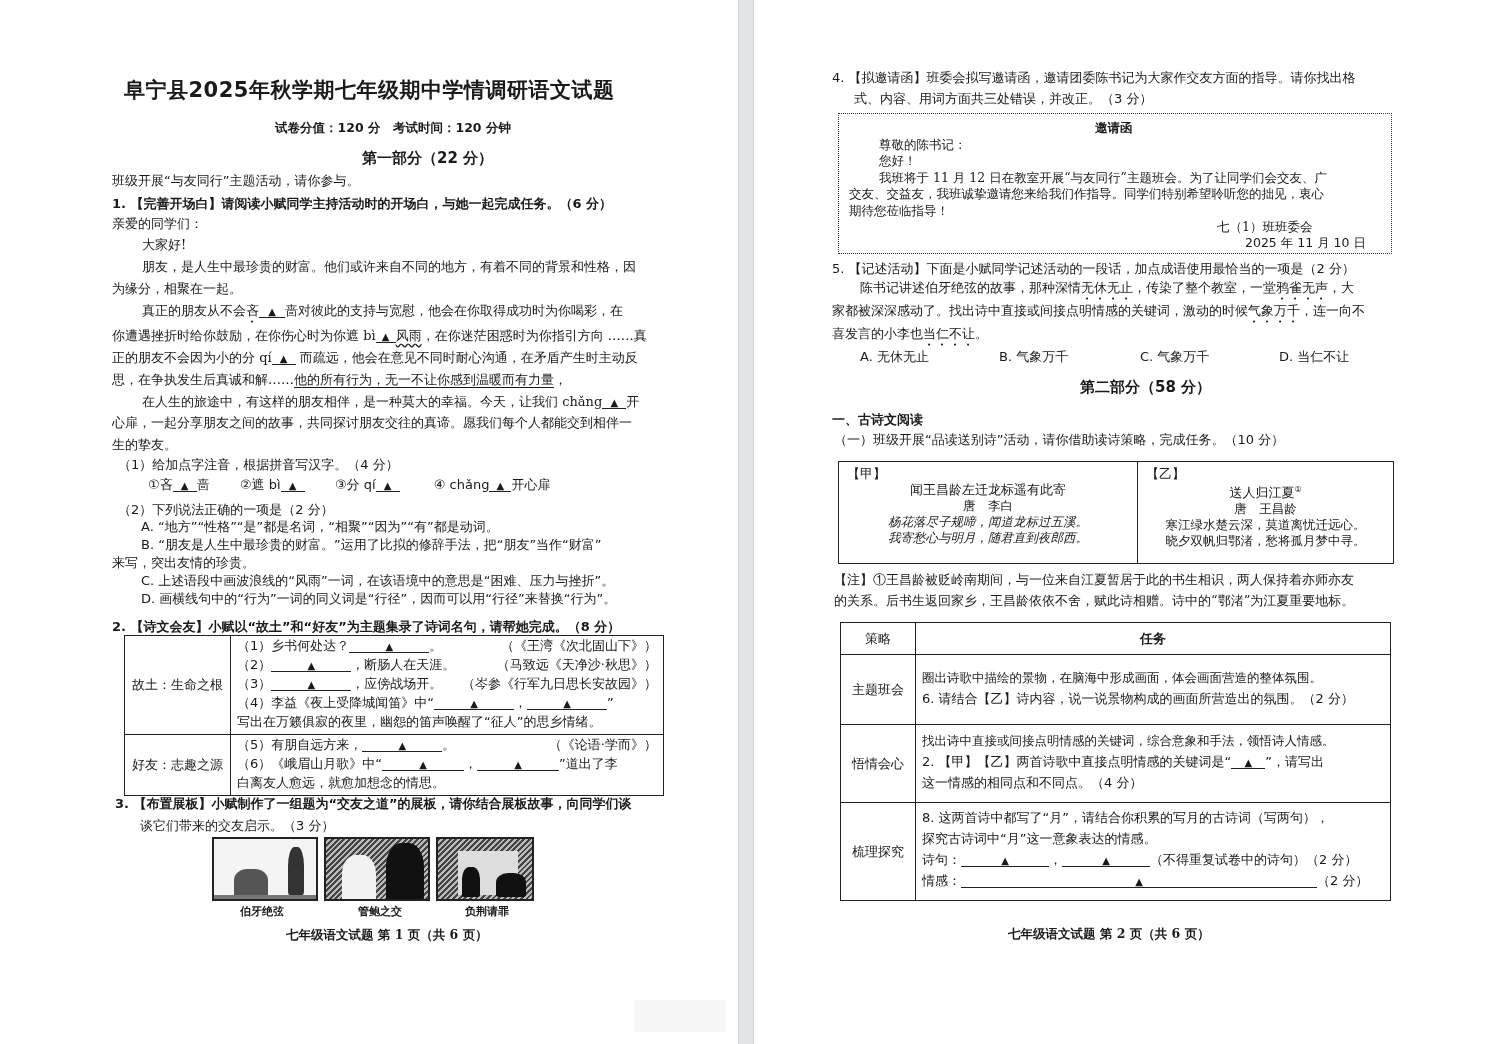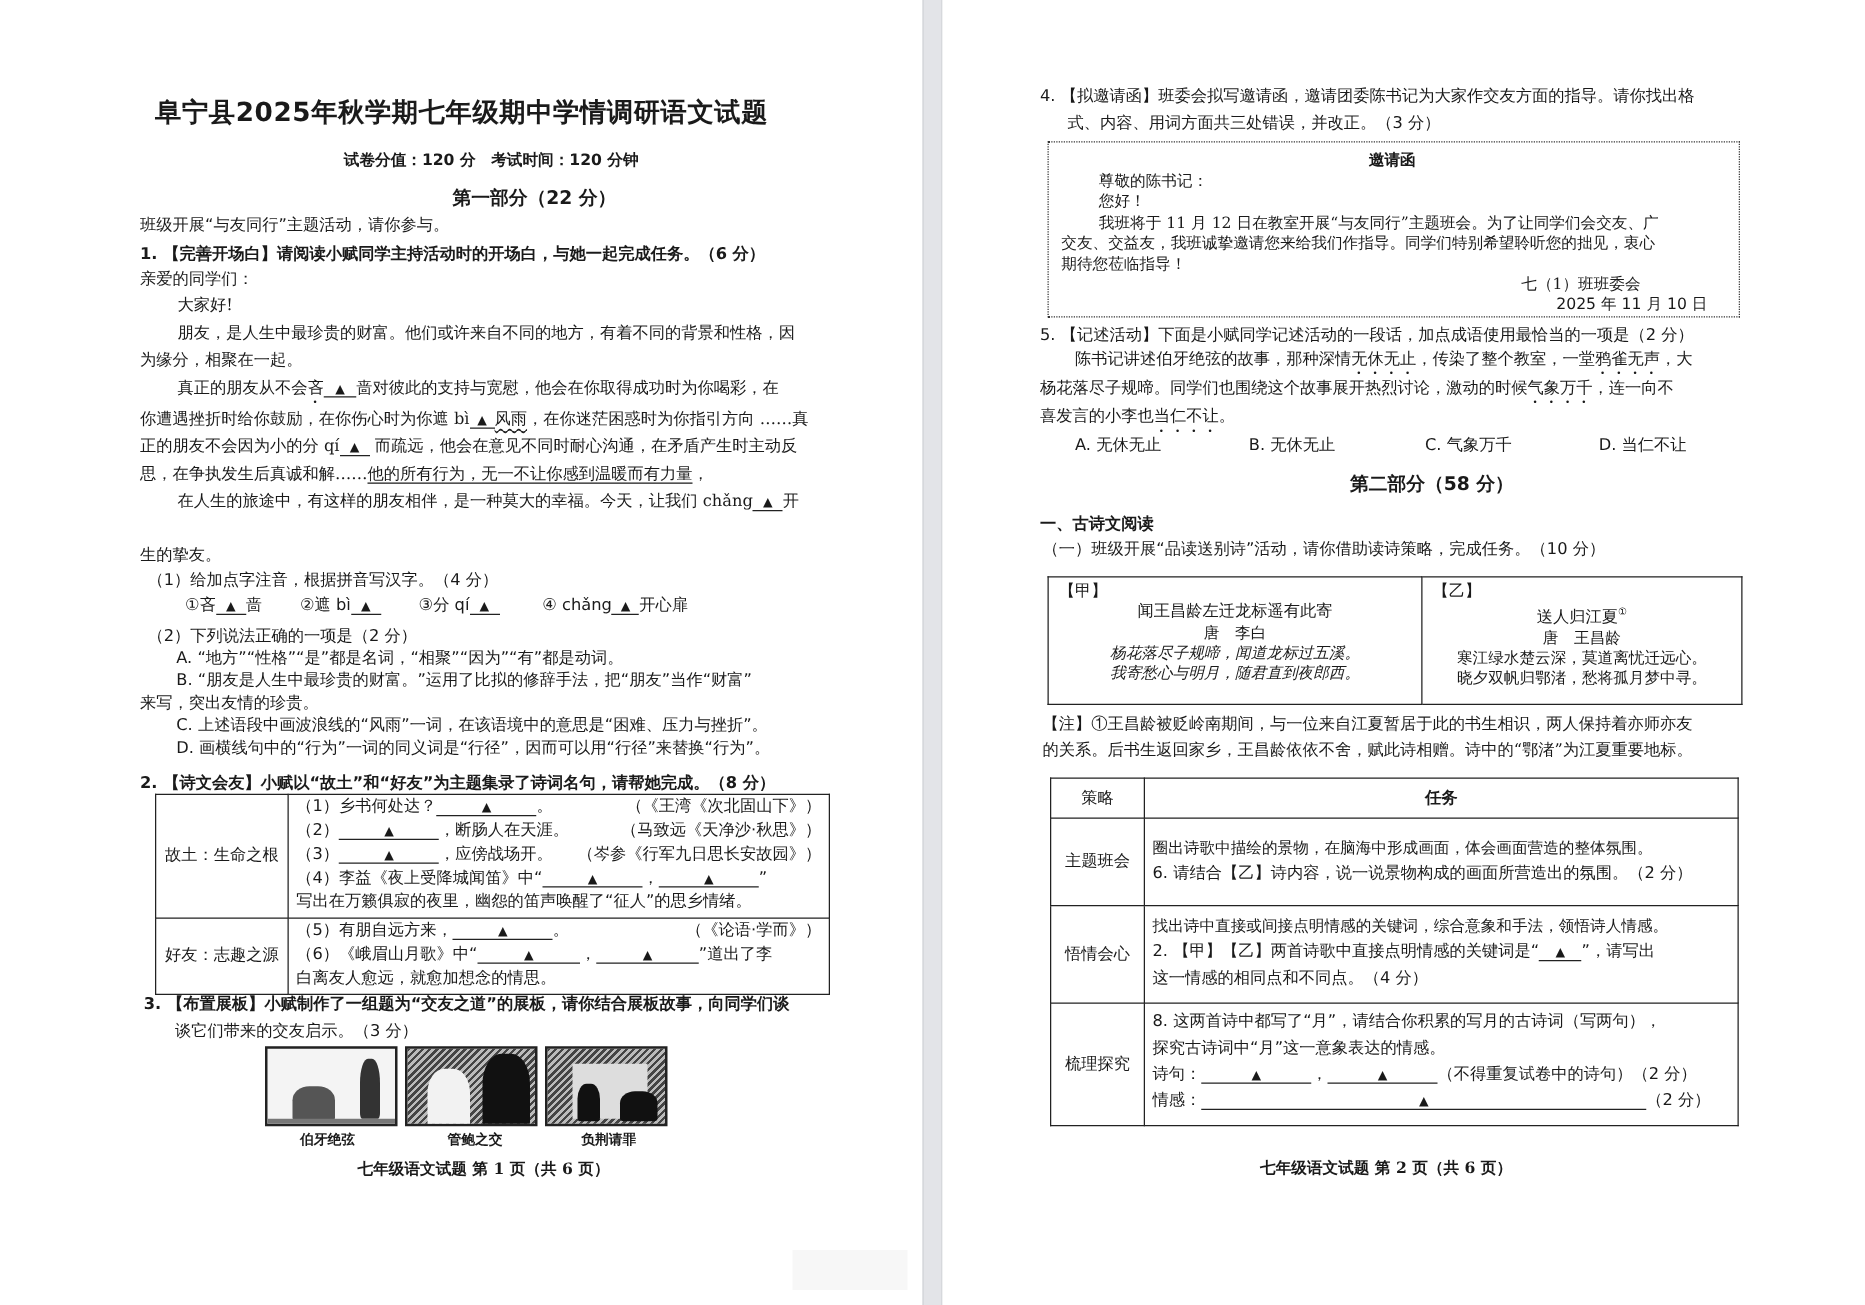--- a/index.html
+++ b/index.html
@@ -68,20 +68,21 @@
   </div>
   <div class="abs t13" style="left:112px; top:350px;">
     <span>正的朋友不会因为小的分 qí</span><span class="blank" style="width:24px;"><span class="tri">▲</span></span><span> 而疏远，他会在意见不同时耐心沟通，在矛盾产生时主动反</span>
   </div>
   <div class="abs t13" style="left:142px; top:394px;">
     <span>在人生的旅途中，有这样的朋友相伴，是一种莫大的幸福。今天，让我们 chǎng</span><span class="blank" style="width:24px;"><span class="tri">▲</span></span><span>开</span>
   </div>
   <div class="abs t13" style="left:112px; top:372px;">
     <span>思，在争执发生后真诚和解……</span><span class="uline">他的所有行为，无一不让你感到温暖而有力量</span><span>，</span>
   </div>
+  <div class="abs t13" style="left:112px; top:415px;">心扉，一起分享朋友之间的故事，共同探讨朋友交往的真谛。愿我们每个人都能交到相伴一</div>
   <div class="abs t13" style="left:112px; top:437px;">生的挚友。</div>
 
   <div class="abs t13 sans" style="left:118px; top:457px;">（1）给加点字注音，根据拼音写汉字。（4 分）</div>
   <div class="abs t13 sans" style="left:148px; top:477px;">
     <span>①吝</span><span class="blank" style="width:24px;"><span class="tri">▲</span></span><span>啬</span>
     <span style="display:inline-block;width:22px;"></span>
     <span>②遮 bì</span><span class="blank" style="width:24px;"><span class="tri">▲</span></span>
     <span style="display:inline-block;width:22px;"></span>
     <span>③分 qí</span><span class="blank" style="width:24px;"><span class="tri">▲</span></span>
     <span style="display:inline-block;width:26px;"></span>
@@ -176,27 +177,27 @@
     <div class="abs t12" style="left:10px; top:89px;">期待您莅临指导！</div>
     <div class="abs t12" style="left:378px; top:105px;">七（1）班班委会</div>
     <div class="abs t12 sans" style="left:406px; top:121px;">2025 年 11 月 10 日</div>
   </div>
 
   <div class="abs t13 sans" style="left:78px; top:261px;">5. 【记述活动】下面是小赋同学记述活动的一段话，加点成语使用最恰当的一项是（2 分）</div>
   <div class="abs t13" style="left:106px; top:280px;">
     <span>陈书记讲述伯牙绝弦的故事，那种深情</span><span class="dot">无休无止</span><span>，传染了整个教室，一堂</span><span class="dot">鸦雀无声</span><span>，大</span>
   </div>
   <div class="abs t13" style="left:78px; top:303px;">
-    <span>杨花落尽子规啼。同学们也围绕这个故事展开热烈讨论，激动的时候</span><span class="dot">气象万千</span><span>，连一向不</span>
+    <span>家都被深深感动了。找出诗中直接或间接点明情感的关键词，激动的时候</span><span class="dot">气象万千</span><span>，连一向不</span>
   </div>
   <div class="abs t13" style="left:78px; top:326px;">
     <span>喜发言的小李也</span><span class="dot">当仁不让</span><span>。</span>
   </div>
   <div class="abs t13 sans" style="left:106px; top:349px;">A. 无休无止</div>
-  <div class="abs t13 sans" style="left:245px; top:349px;">B. 无休无止</div>
+  <div class="abs t13 sans" style="left:245px; top:349px;">B. 气象万千</div>
   <div class="abs t13 sans" style="left:386px; top:349px;">C. 气象万千</div>
   <div class="abs t13 sans" style="left:525px; top:349px;">D. 当仁不让</div>
 
   <div class="abs part-title" style="left:294px; top:378px;">第二部分（58 分）</div>
   <div class="abs t13 sans bold" style="left:78px; top:412px;">一、古诗文阅读</div>
   <div class="abs t13 sans" style="left:80px; top:432px;">（一）班级开展“品读送别诗”活动，请你借助读诗策略，完成任务。（10 分）</div>
 
   <table class="grid" style="left:84px; top:461px; width:556px; height:103px;">
     <tbody>
         <tr>

